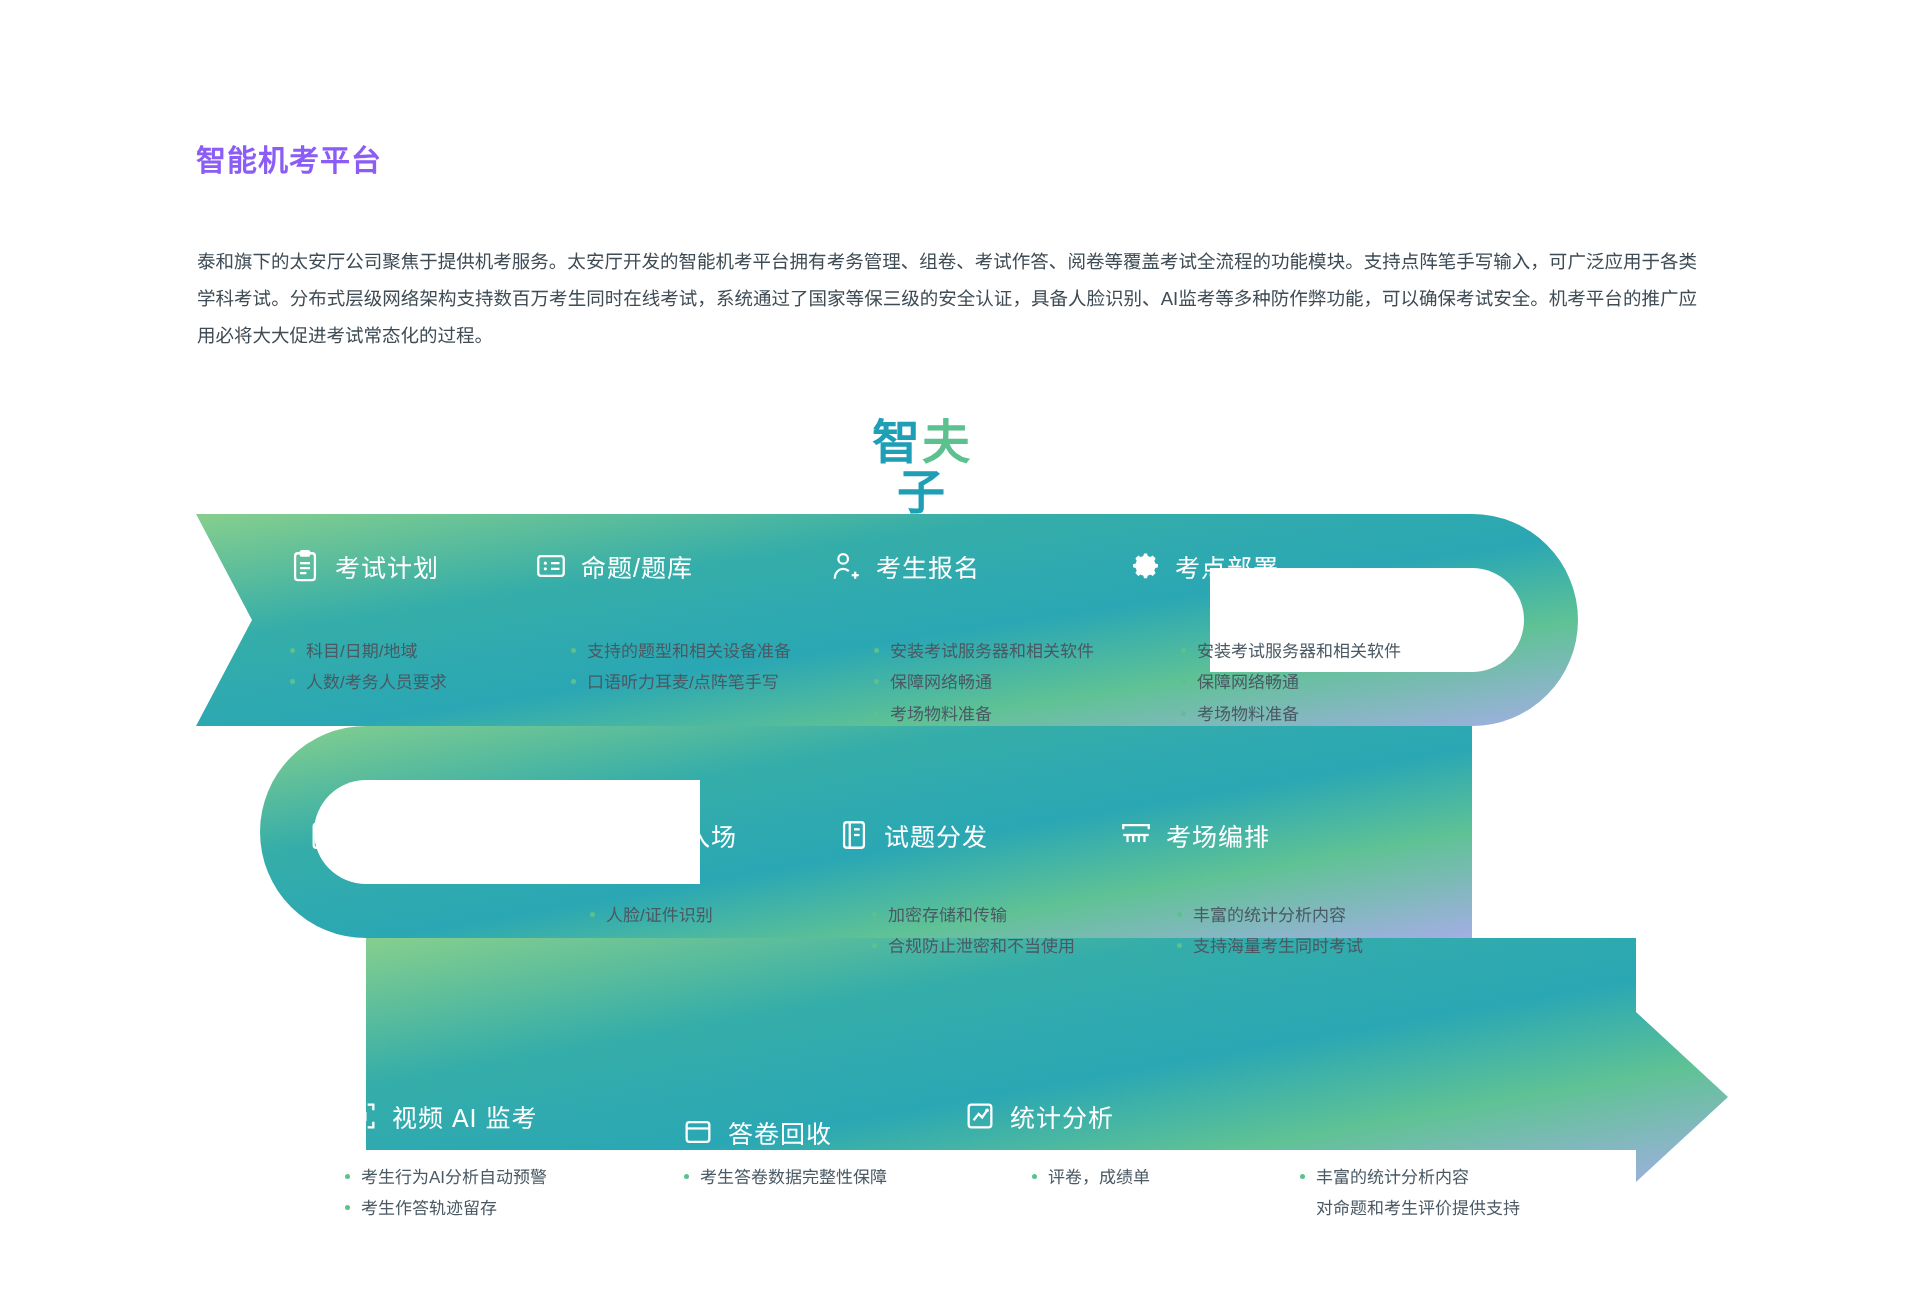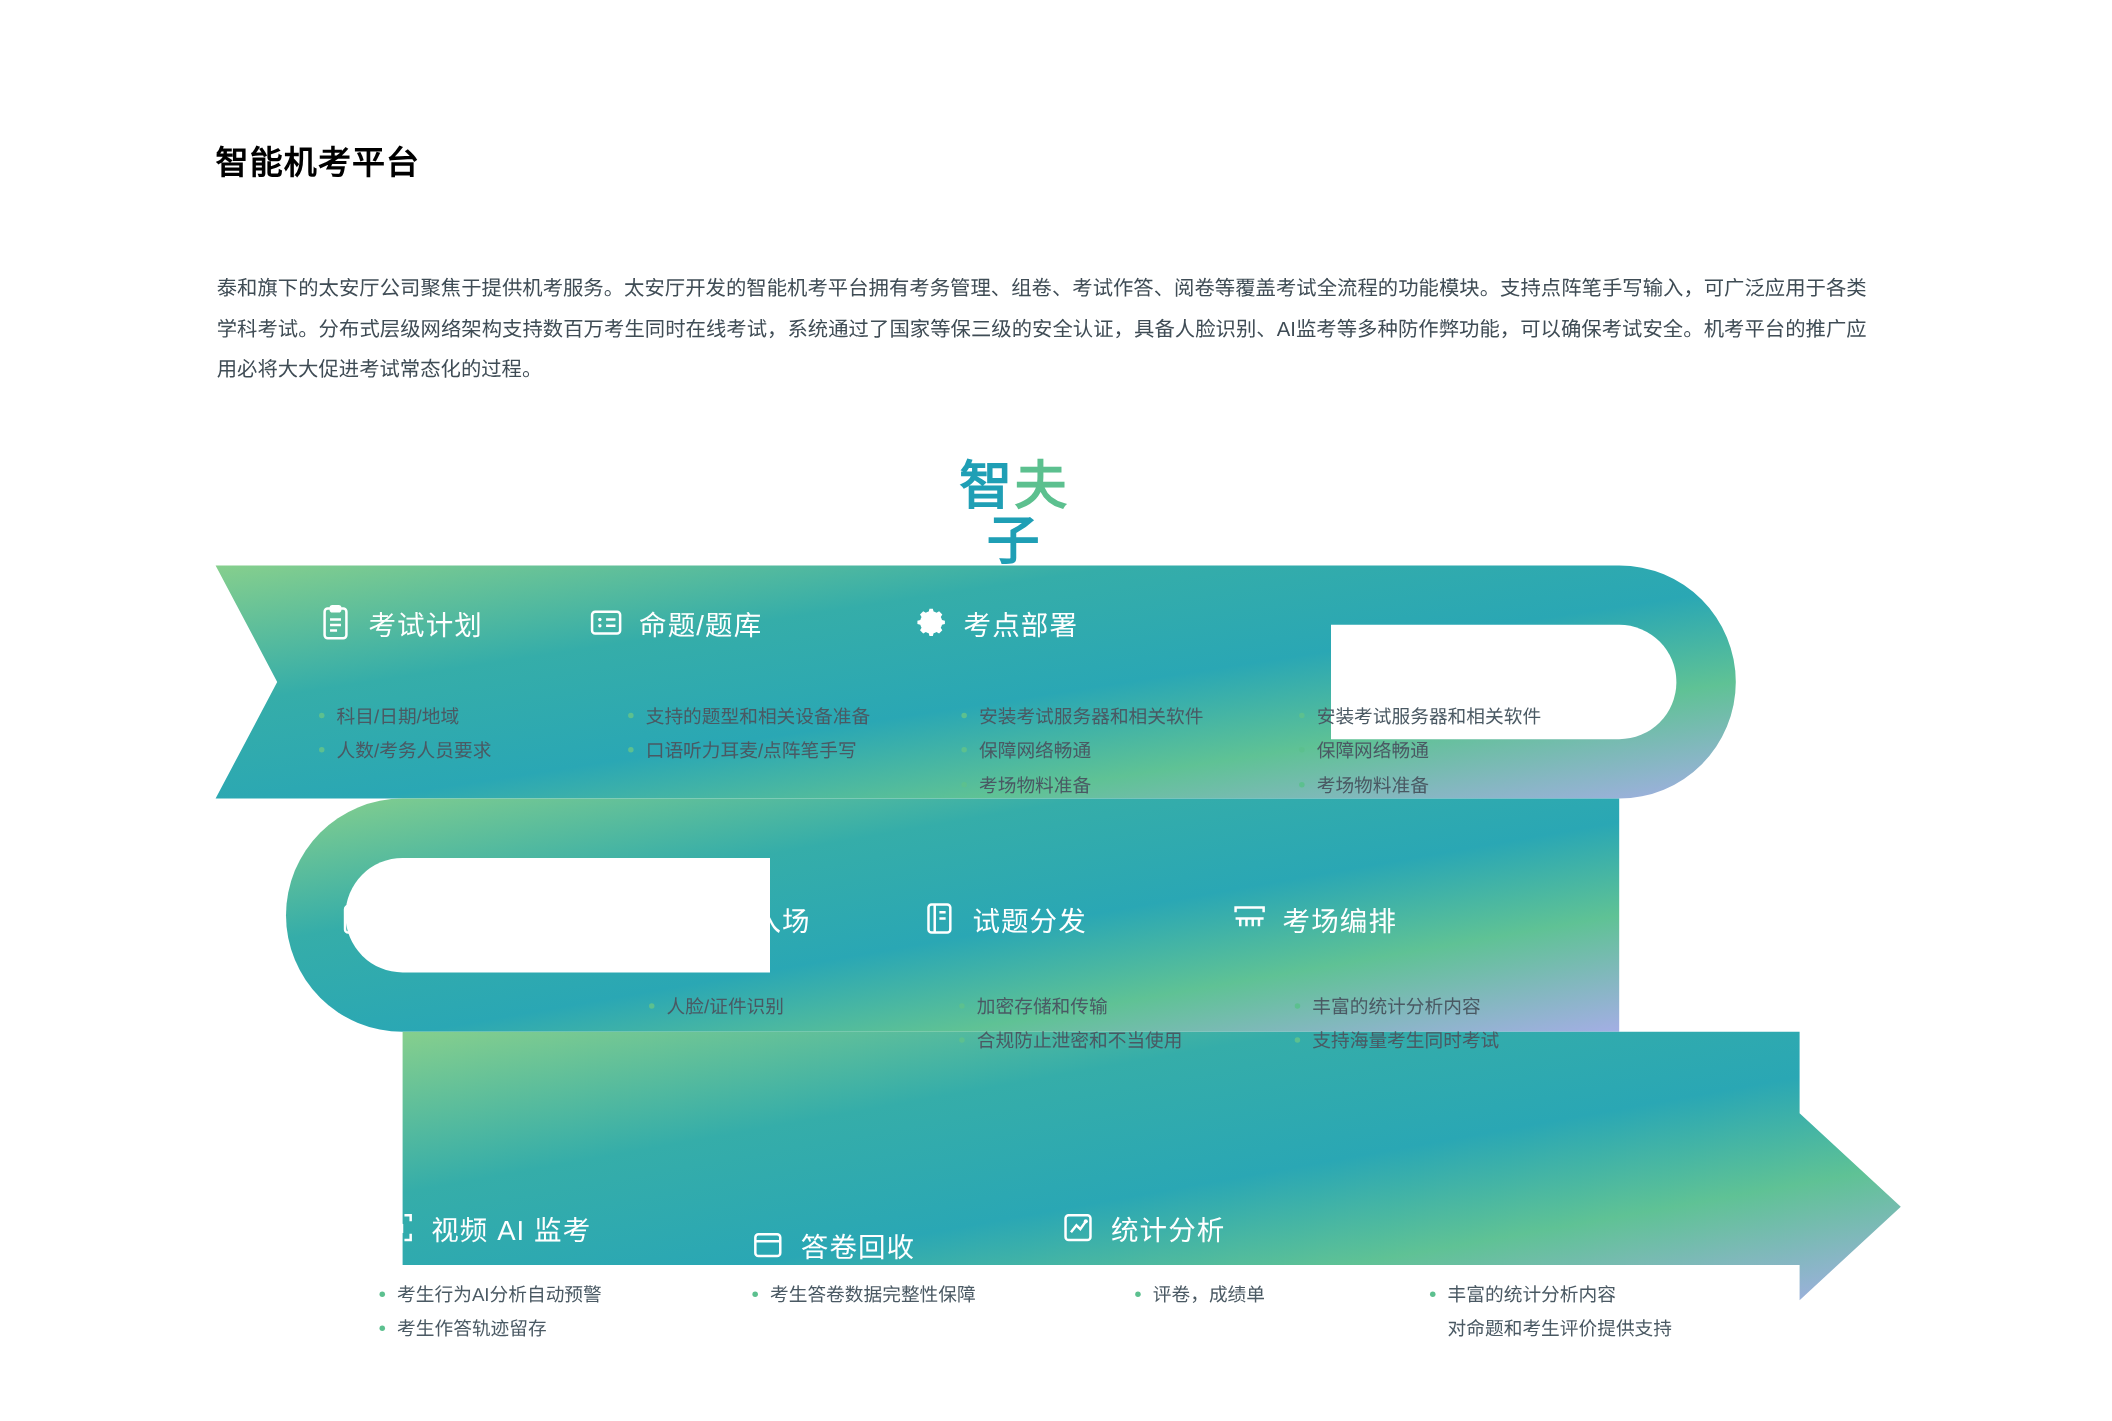--- a/index.html
+++ b/index.html
@@ -11,24 +11,24 @@
     width: 1920px;
     height: 1292px;
     position: relative;
     font-family: "Liberation Sans", "DejaVu Sans", sans-serif;
     overflow: hidden;
   }
 
   .page-title {
     position: absolute;
     left: 196px;
-    top: 123px;
+    top: 136px;
     font-size: 30px;
     font-weight: bold;
-    color: #000000;
+    color: #8b5cf6;
     letter-spacing: 1px;
   }
 
   .intro {
     position: absolute;
     left: 197px;
     top: 243px;
     width: 1500px;
     font-size: 18.5px;
     line-height: 2.0;
@@ -209,20 +209,29 @@
     <svg class="ic" viewBox="0 0 24 24" fill="none" stroke="#ffffff" stroke-width="1.6">
       <rect x="3" y="5" width="18" height="14" rx="2"></rect>
       <circle cx="8" cy="10" r="1.1" fill="#ffffff" stroke="none"></circle>
       <circle cx="8" cy="14" r="1.1" fill="#ffffff" stroke="none"></circle>
       <line x1="12" y1="10" x2="18" y2="10"></line>
       <line x1="12" y1="14" x2="18" y2="14"></line>
     </svg>
     <span class="lbl">命题/题库</span>
   </div>
 
+  <div class="head-item" style="width:299px;">
+    <svg class="ic" viewBox="0 0 24 24" fill="none" stroke="#ffffff" stroke-width="1.6">
+      <circle cx="10" cy="7" r="3.4"></circle>
+      <path d="M4 21c0-4.2 2.8-7 6-7 1.6 0 3 .6 4 1.6"></path>
+      <line x1="16" y1="18.5" x2="21" y2="18.5"></line>
+      <line x1="18.5" y1="16" x2="18.5" y2="21"></line>
+    </svg>
+    <span class="lbl">考生报名</span>
+  </div>
 
   <div class="head-item">
     <svg class="ic" viewBox="0 0 24 24">
       <path fill="#ffffff" d="M12 8.2a3.8 3.8 0 1 0 0 7.6 3.8 3.8 0 0 0 0-7.6zm9-.4-1.9-.5a7.4 7.4 0 0 0-.8-1.9l1-1.7-2.1-2.1-1.7 1a7.4 7.4 0 0 0-1.9-.8L13.1 0h-2.2l-.5 1.8a7.4 7.4 0 0 0-1.9.8l-1.7-1-2.1 2.1 1 1.7a7.4 7.4 0 0 0-.8 1.9L3 7.8v2.2l1.9.5c.2.7.4 1.3.8 1.9l-1 1.7 2.1 2.1 1.7-1c.6.4 1.2.6 1.9.8l.5 1.9h2.2l.5-1.9c.7-.2 1.3-.4 1.9-.8l1.7 1 2.1-2.1-1-1.7c.4-.6.6-1.2.8-1.9l1.9-.5z" transform="translate(0.6 3.1) scale(0.98)"></path>
     </svg>
     <span class="lbl">考点部署</span>
   </div>
 </div>
 
 <div class="bullets" style="left:290px; top:636px;">

